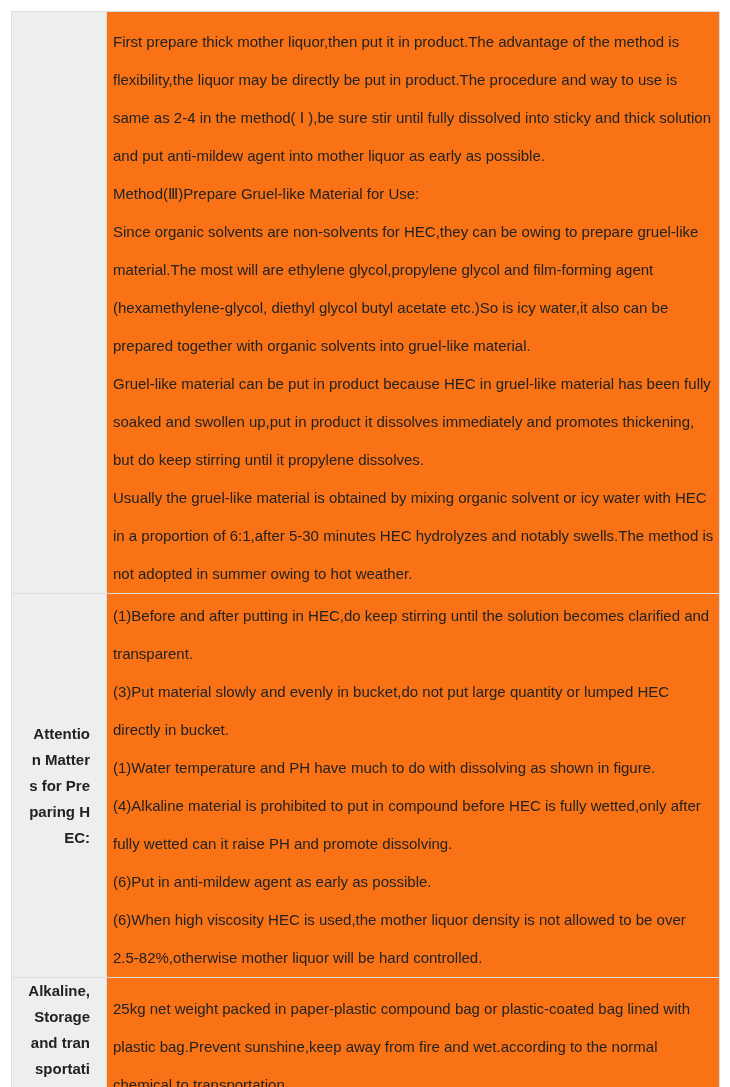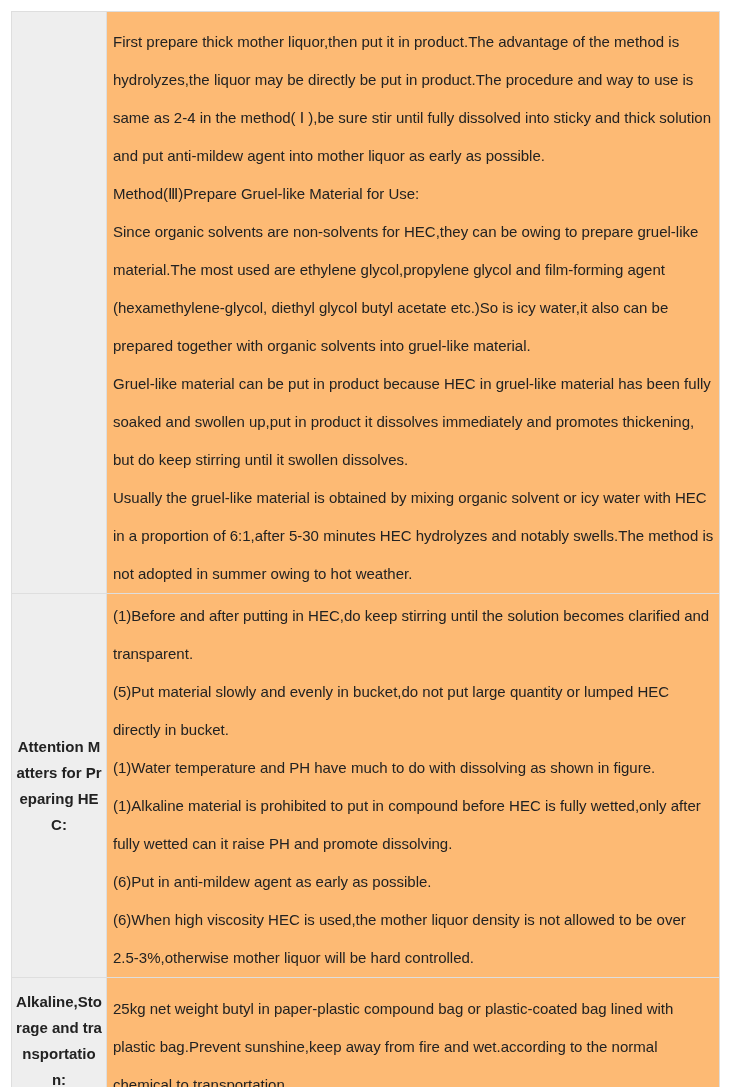--- a/index.html
+++ b/index.html
@@ -32,25 +32,26 @@
       width: 94px;
       background: #eeeeee;
       text-align: center;
       font-weight: bold;
       font-size: 15px;
       line-height: 26px;
       color: #222222;
     }
     .label-cell .label-text {
       display: block;
-      padding: 0 4px;
+      padding: 0 16px;
       word-break: break-all;
+      text-align: right;
     }
     .content-cell {
-      background: #fdba74;
+      background: #f97316;
       font-size: 15px;
       line-height: 38px;
       padding-left: 6px !important;
       padding-right: 0 !important;
       color: #222222;
     }
     .content-cell p {
       margin: 0;
       white-space: nowrap;
     }
@@ -66,57 +67,57 @@
 <body>
 
 <table class="spec-table">
   <tbody>
     <tr class="row-1">
       <td class="label-cell">
         <span class="label-text"></span>
       </td>
       <td class="content-cell">
         <p>First prepare thick mother liquor,then put it in product.The advantage of the method is</p>
-        <p>hydrolyzes,the liquor may be directly be put in product.The procedure and way to use is</p>
+        <p>flexibility,the liquor may be directly be put in product.The procedure and way to use is</p>
         <p>same as 2-4 in the method( Ⅰ ),be sure stir until fully dissolved into sticky and thick solution</p>
         <p>and put anti-mildew agent into mother liquor as early as possible.</p>
         <p>Method(Ⅲ)Prepare Gruel-like Material for Use:</p>
         <p>Since organic solvents are non-solvents for HEC,they can be owing to prepare gruel-like</p>
-        <p>material.The most used are ethylene glycol,propylene glycol and film-forming agent</p>
+        <p>material.The most will are ethylene glycol,propylene glycol and film-forming agent</p>
         <p>(hexamethylene-glycol, diethyl glycol butyl acetate etc.)So is icy water,it also can be</p>
         <p>prepared together with organic solvents into gruel-like material.</p>
         <p>Gruel-like material can be put in product because HEC in gruel-like material has been fully</p>
         <p>soaked and swollen up,put in product it dissolves immediately and promotes thickening,</p>
-        <p>but do keep stirring until it swollen dissolves.</p>
+        <p>but do keep stirring until it propylene dissolves.</p>
         <p>Usually the gruel-like material is obtained by mixing organic solvent or icy water with HEC</p>
         <p>in a proportion of 6:1,after 5-30 minutes HEC hydrolyzes and notably swells.The method is</p>
         <p>not adopted in summer owing to hot weather.</p>
       </td>
     </tr>
     <tr class="row-2">
       <td class="label-cell">
         <span class="label-text">Attention Matters for Preparing HEC:</span>
       </td>
       <td class="content-cell">
         <p>(1)Before and after putting in HEC,do keep stirring until the solution becomes clarified and</p>
         <p>transparent.</p>
-        <p>(5)Put material slowly and evenly in bucket,do not put large quantity or lumped HEC</p>
+        <p>(3)Put material slowly and evenly in bucket,do not put large quantity or lumped HEC</p>
         <p>directly in bucket.</p>
         <p>(1)Water temperature and PH have much to do with dissolving as shown in figure.</p>
-        <p>(1)Alkaline material is prohibited to put in compound before HEC is fully wetted,only after</p>
+        <p>(4)Alkaline material is prohibited to put in compound before HEC is fully wetted,only after</p>
         <p>fully wetted can it raise PH and promote dissolving.</p>
         <p>(6)Put in anti-mildew agent as early as possible.</p>
         <p>(6)When high viscosity HEC is used,the mother liquor density is not allowed to be over</p>
-        <p>2.5-3%,otherwise mother liquor will be hard controlled.</p>
+        <p>2.5-82%,otherwise mother liquor will be hard controlled.</p>
       </td>
     </tr>
     <tr class="row-3">
       <td class="label-cell">
         <span class="label-text">Alkaline,Storage and transportation:</span>
       </td>
       <td class="content-cell">
-        <p>25kg net weight butyl in paper-plastic compound bag or plastic-coated bag lined with</p>
+        <p>25kg net weight packed in paper-plastic compound bag or plastic-coated bag lined with</p>
         <p>plastic bag.Prevent sunshine,keep away from fire and wet.according to the normal</p>
         <p>chemical to transportation</p>
       </td>
     </tr>
   </tbody>
 </table>
 
 </body></html>

